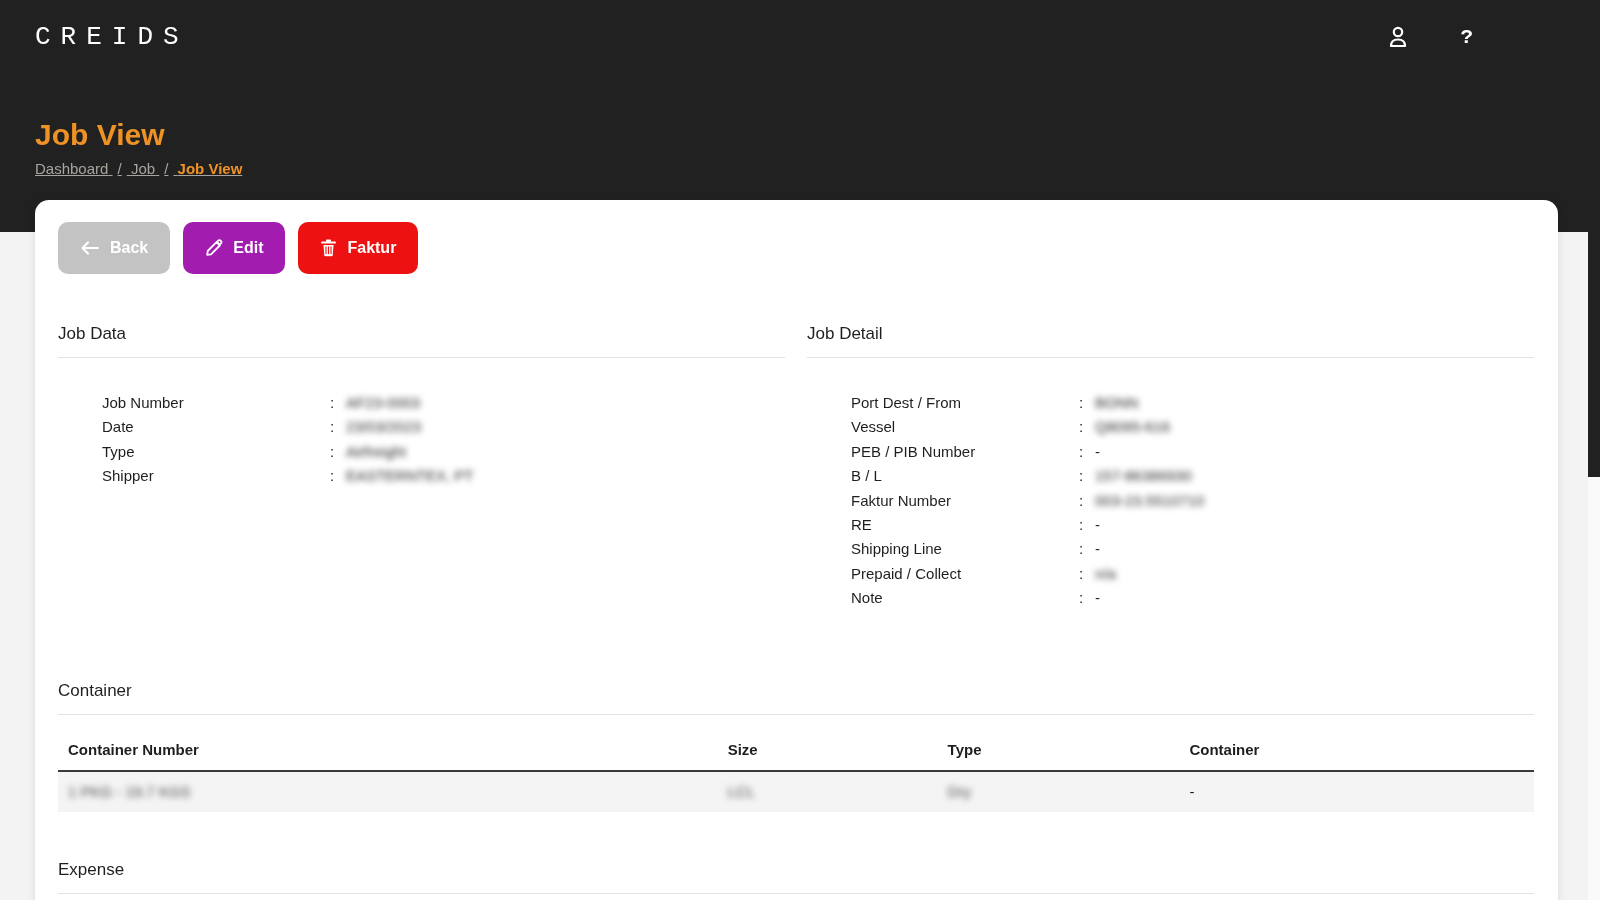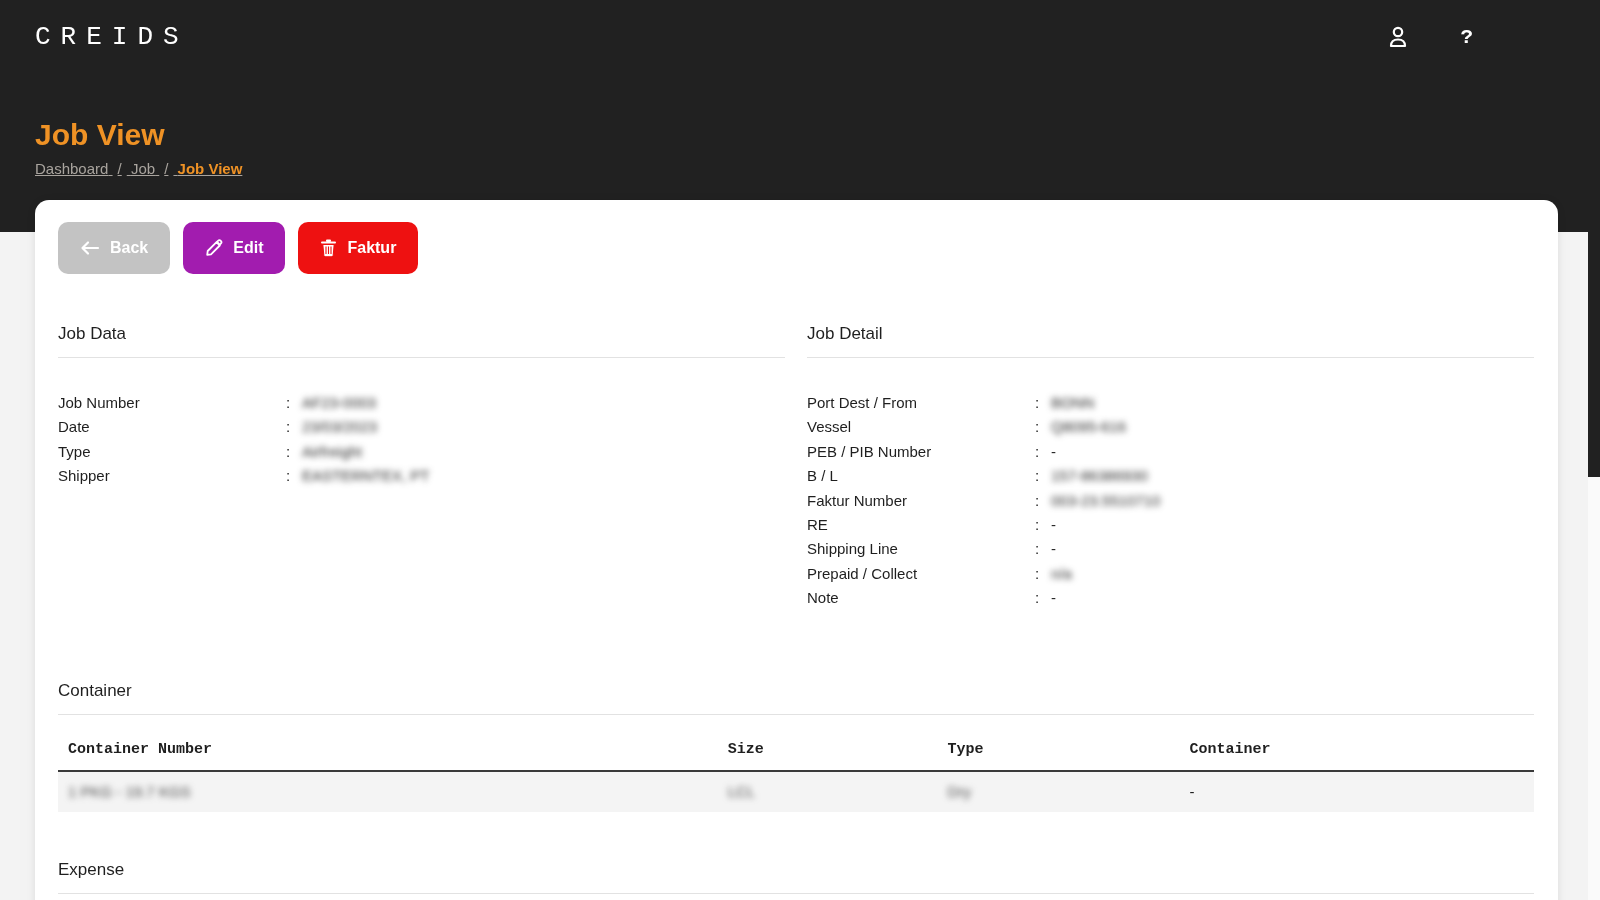--- a/index.html
+++ b/index.html
@@ -99,36 +99,35 @@
   
   .sections {
     display:grid;
     grid-template-columns:1fr 1fr;
     column-gap:22px;
     margin-bottom:70px;
   }
   .section-heading { font-size:17px; font-weight:400; color:#1f1f1f; }
   .divider { border:none; border-top:1px solid #e2e2e2; margin:13px 0 0 0; }
   .rows { margin-top:33px; }
-  .frow { display:flex; font-size:15px; line-height:24.4px; }
+  .frow { display:flex; font-size:15px; line-height:24.4px;margin-left:44px; }
   .frow .lbl { width:228px; flex:none; }
   .frow .colon { width:16px; flex:none; }
   .frow .val { color:#2a2a2a; }
   .redacted { filter:blur(3px); color:#4a4a4a; }
 
   
   .container-section { margin-bottom:48px; }
   .ctable { margin-top:16px; font-size:15px; }
   .ctable-header {
     display:grid;
     grid-template-columns:45% 15% 16.5% 1fr;
     font-weight:700;
     padding:10px 0 12px 10px;
     border-bottom:2px solid #3a3a3a;
-    font-family:Liberation Mono, monospace;
   }
   .ctable-row {
     display:grid;
     grid-template-columns:45% 15% 16.5% 1fr;
     align-items:center;
     height:40px;
     padding-left:10px;
     background:#f4f4f4;
   }
 

